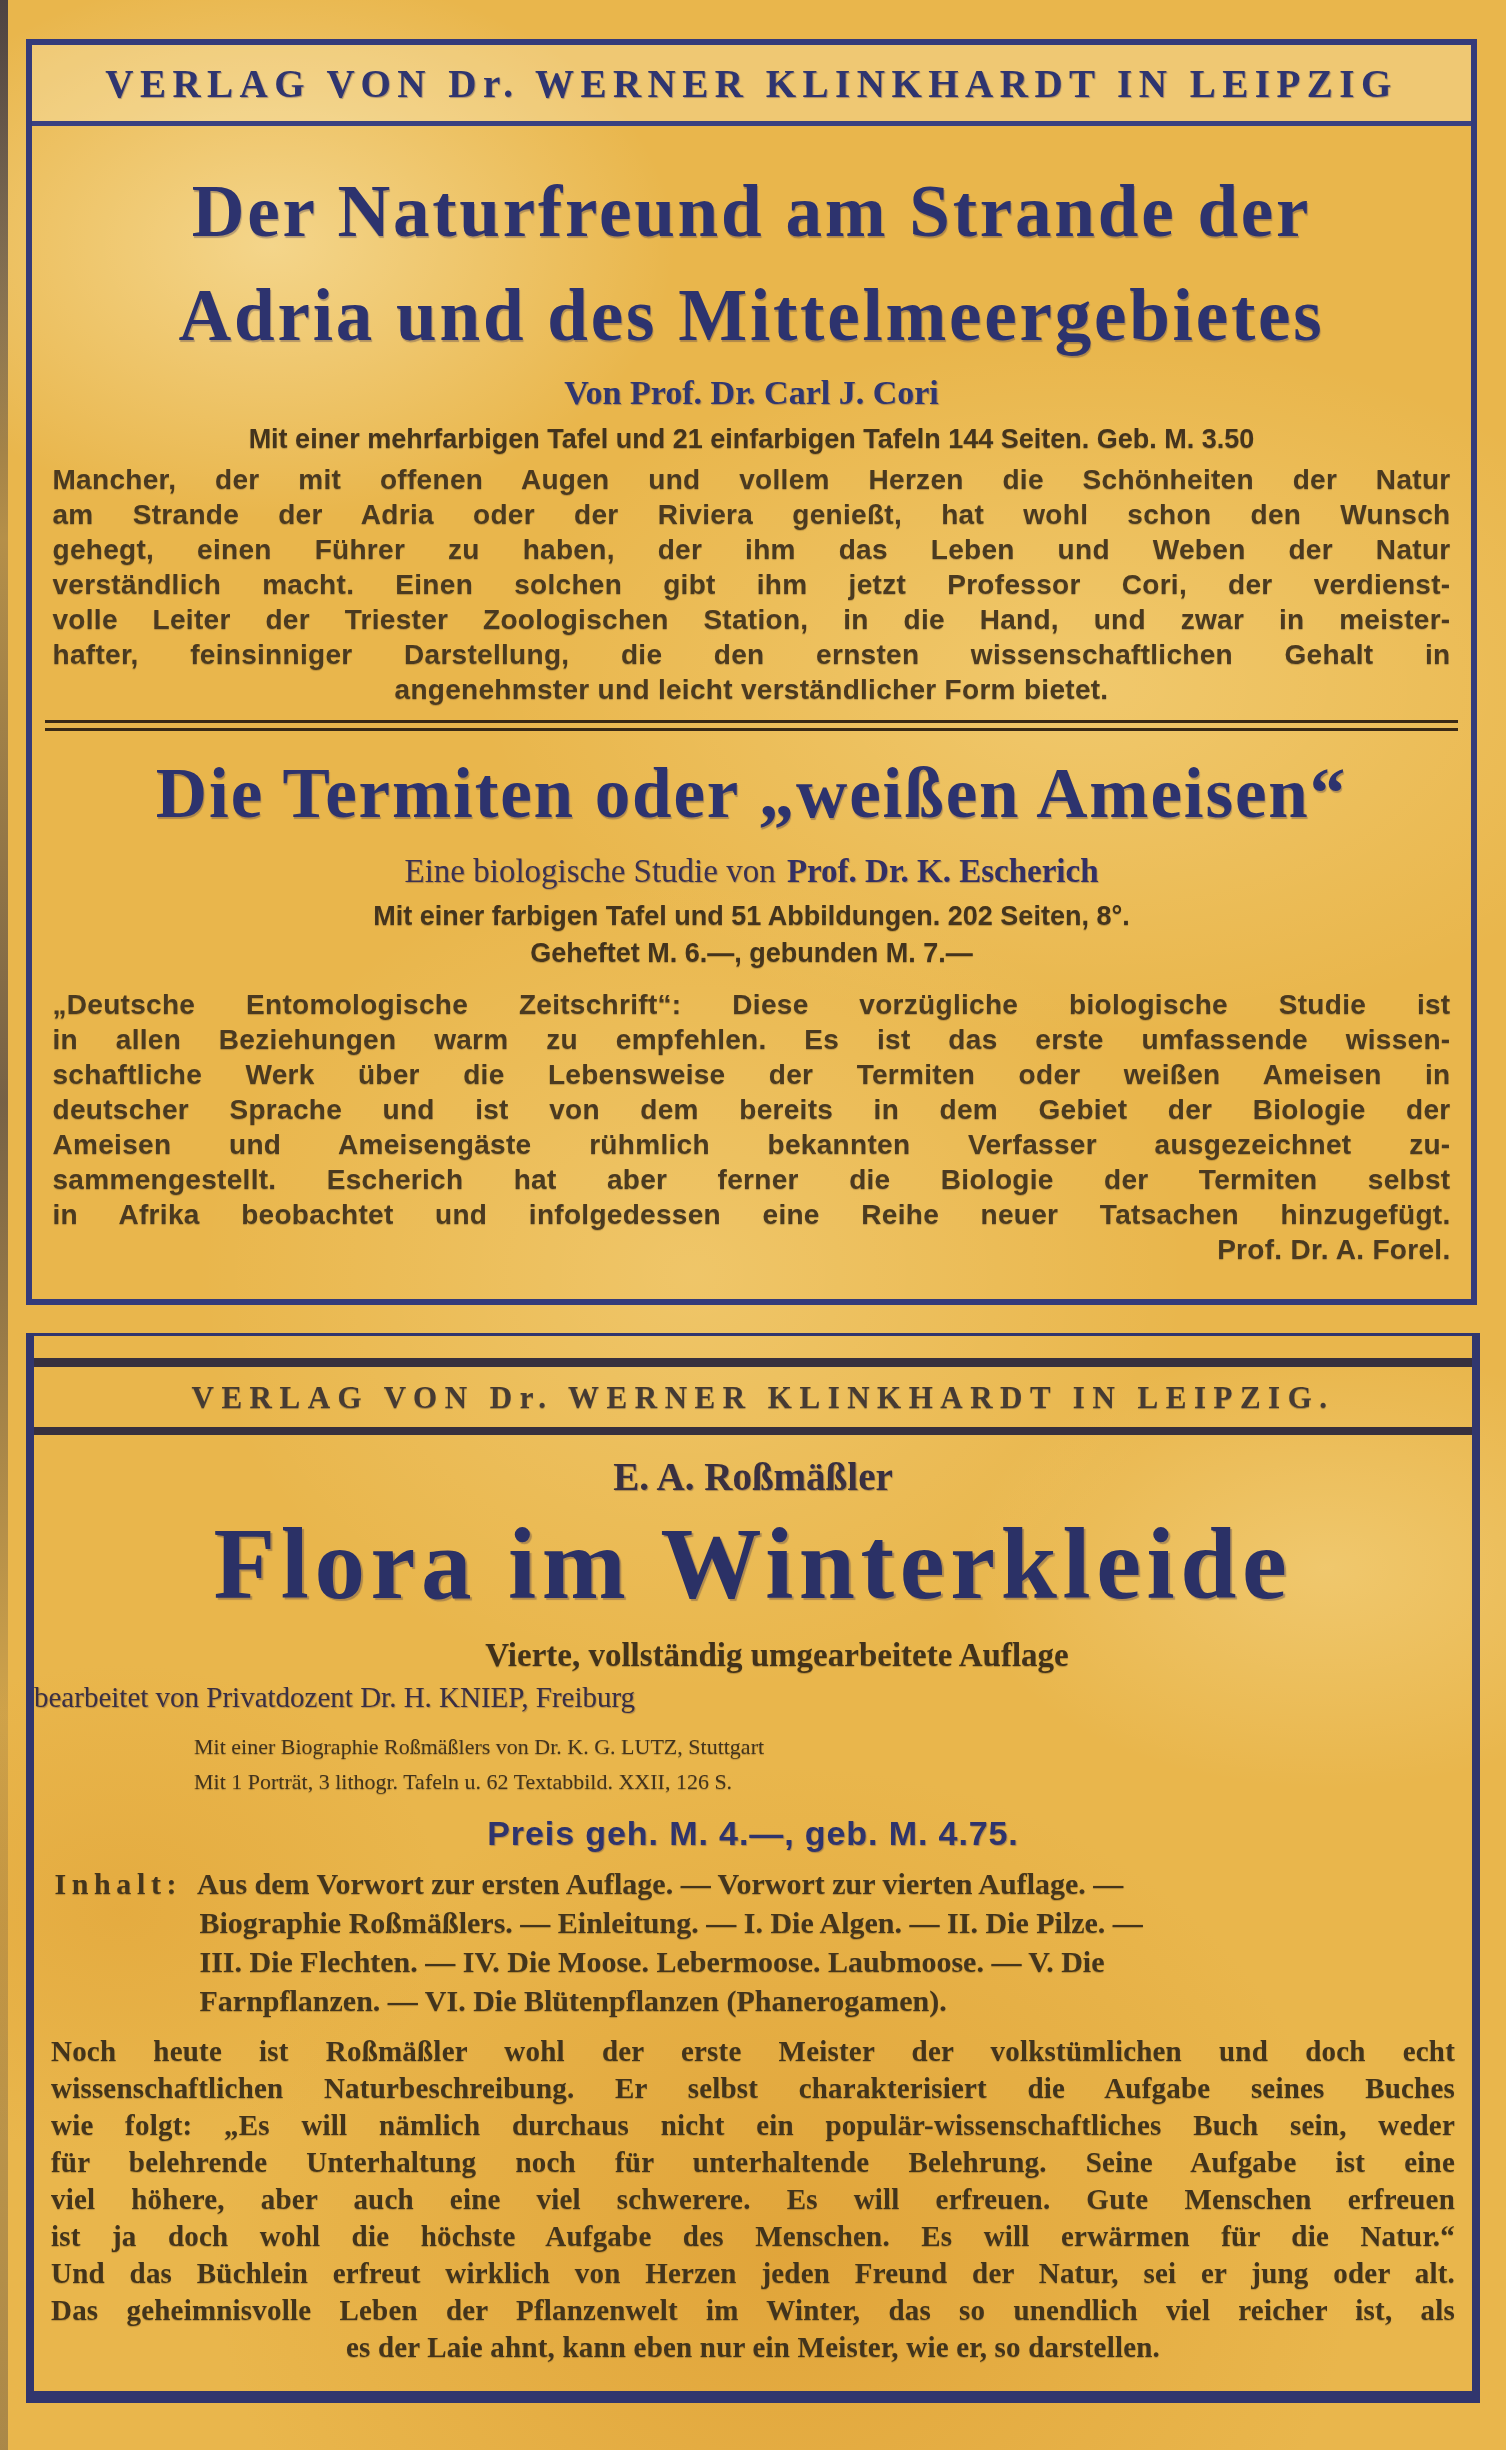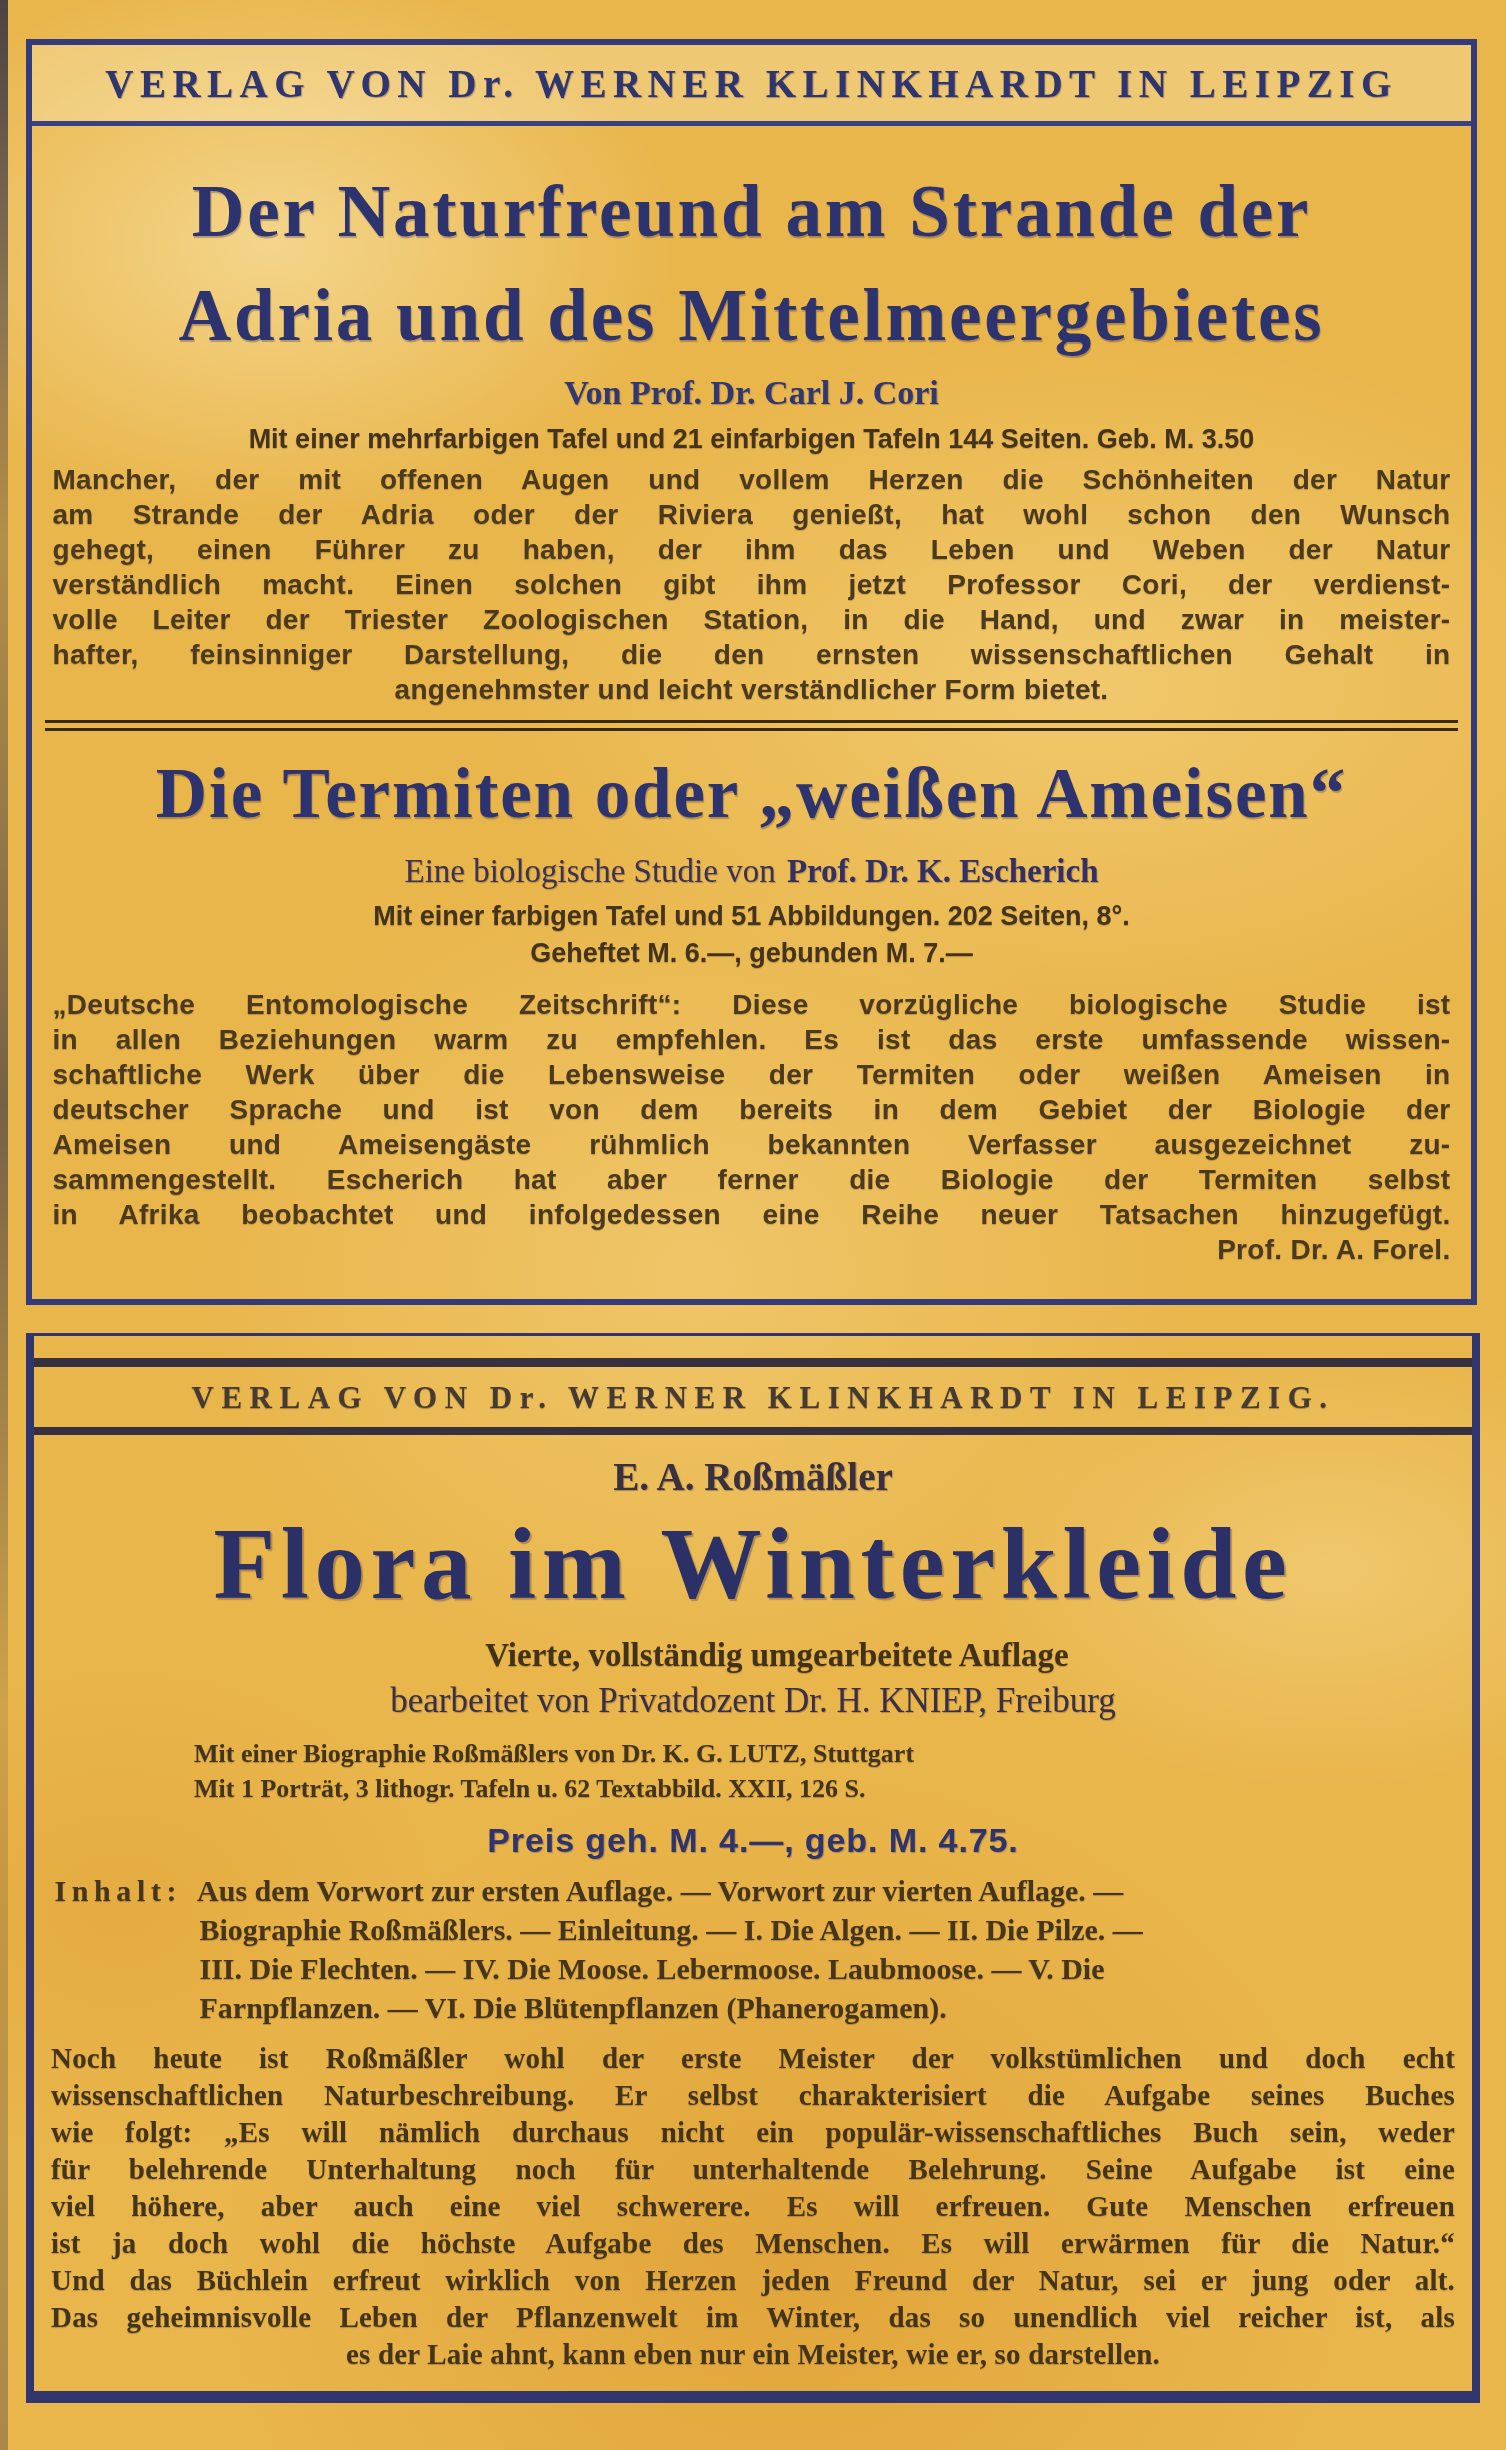--- a/index.html
+++ b/index.html
@@ -52,23 +52,23 @@
   .rule2{margin-top:22.4px;height:8.4px;background:#37303e;}
   .rule2b{margin-top:11.2px;}
   .band2{margin-top:13px;text-align:center;font-size:31px;font-weight:700;letter-spacing:7.5px;
     color:#463b33;text-shadow:0 0.9px 0.9px rgba(60,45,30,.4);padding-left:20px;}
   .author2{margin-top:18.6px;text-align:center;font-size:39px;font-weight:700;color:#3a3040;
     text-shadow:0.9px 0.9px 0.9px rgba(50,35,50,.35);}
   .flora{margin-top:11.2px;text-align:center;font-size:101px;line-height:108px;font-weight:700;
     letter-spacing:5.6px;color:#2b3166;text-shadow:1.9px 1.9px 0.9px rgba(40,30,70,.3);}
   .edition{margin-top:18.6px;text-align:center;font-size:33px;font-weight:700;color:#42321a;
     text-shadow:0 0.9px 0.9px rgba(70,45,10,.3);margin-left:48px;}
-  .editor{margin-top:7.5px;text-align:center;font-size:35px;color:#3a2f44;
+  .editor{margin-top:7.5px;text-align:left;font-size:29px;color:#3a2f44;
     text-shadow:0.9px 0.9px 0.9px rgba(50,35,60,.3);}
-  .details2{margin:15px 0 12px 160px;font-size:26px;font-weight:700;line-height:35px;color:#43341d;
+  .details2{margin:15px 0 12px 160px;font-size:22px;font-weight:400;line-height:35px;color:#43341d;
     text-shadow:0 0.9px 0.9px rgba(70,45,10,.3);}
   .price{margin-top:15px;text-align:center;font-size:34px;font-weight:700;letter-spacing:0.9px;
     color:#2f346c;font-family:"Liberation Sans",sans-serif;text-shadow:0.9px 0.9px 0.9px rgba(40,30,70,.3);}
   .contents{margin:11.2px 20.5px 0;font-size:30px;font-weight:700;line-height:39px;color:#44351c;
     text-shadow:0 0.9px 0.9px rgba(70,45,10,.3);}
   .contents .label{letter-spacing:5.6px;margin-right:15px;}
   .contents .ind{margin-left:145px;}
   .review3{margin:13px 17px 0;font-size:29px;font-weight:700;line-height:37px;color:#43341b;
     font-family:"Liberation Serif",serif;letter-spacing:0.2px;
     text-shadow:0 0.9px 0.9px rgba(70,45,10,.28);}

